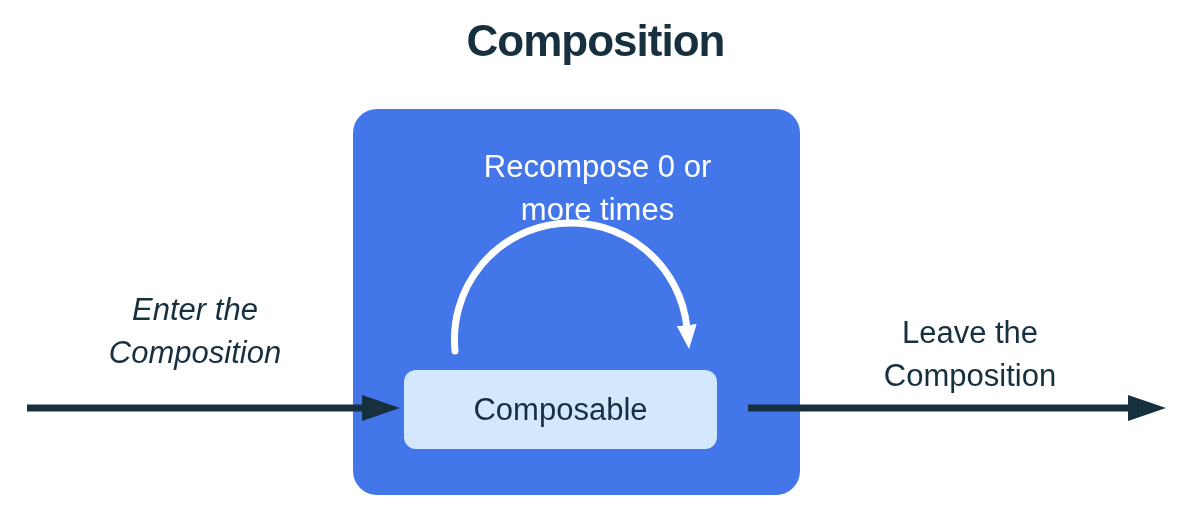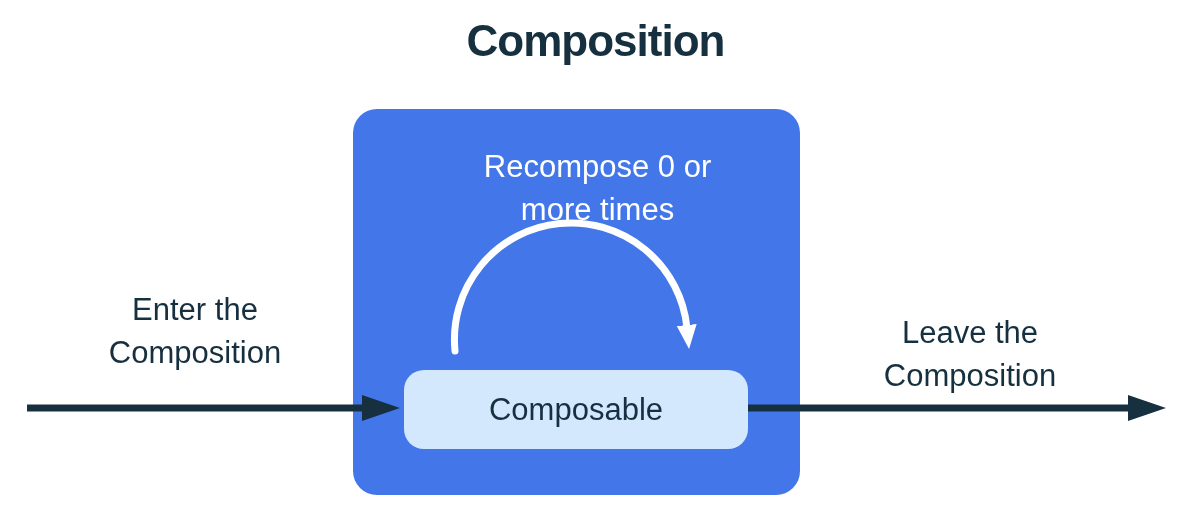--- a/index.html
+++ b/index.html
@@ -67,45 +67,45 @@
     white-space: pre-line;
     font-size: 31px;
     line-height: 43px;
     color: var(--arcwhite, #ffffff);
     z-index: 3;
   }
   .composable-box {
     position: absolute;
     left: 404px;
     top: 370px;
-    width: 344px;
+    width: 313px;
     height: 79px;
     background: var(--lightblue, #d3e8fc);
-    border-radius: 20px;
+    border-radius: 12px;
     z-index: 3;
     display: flex;
     align-items: center;
     justify-content: center;
   }
   .composable-label {
     font-size: 31px;
     color: var(--navy, #163040);
   }
   .side-label {
     position: absolute;
     top: 288px;
     width: 300px;
     text-align: center;
     white-space: pre-line;
     font-size: 31px;
     line-height: 43px;
     color: var(--navy, #163040);
     z-index: 3;
   }
-  .side-label.enter { left: 45px; }
+  .side-label.enter { left: 45px; font-style: italic; }
   .side-label.leave { left: 820px; margin-top: 23px; }
 </style>
 </head>
 <body>
 
 <div class="canvas">
 
   <h1 class="title">Composition</h1>
 
   <div class="blue-box"></div>

